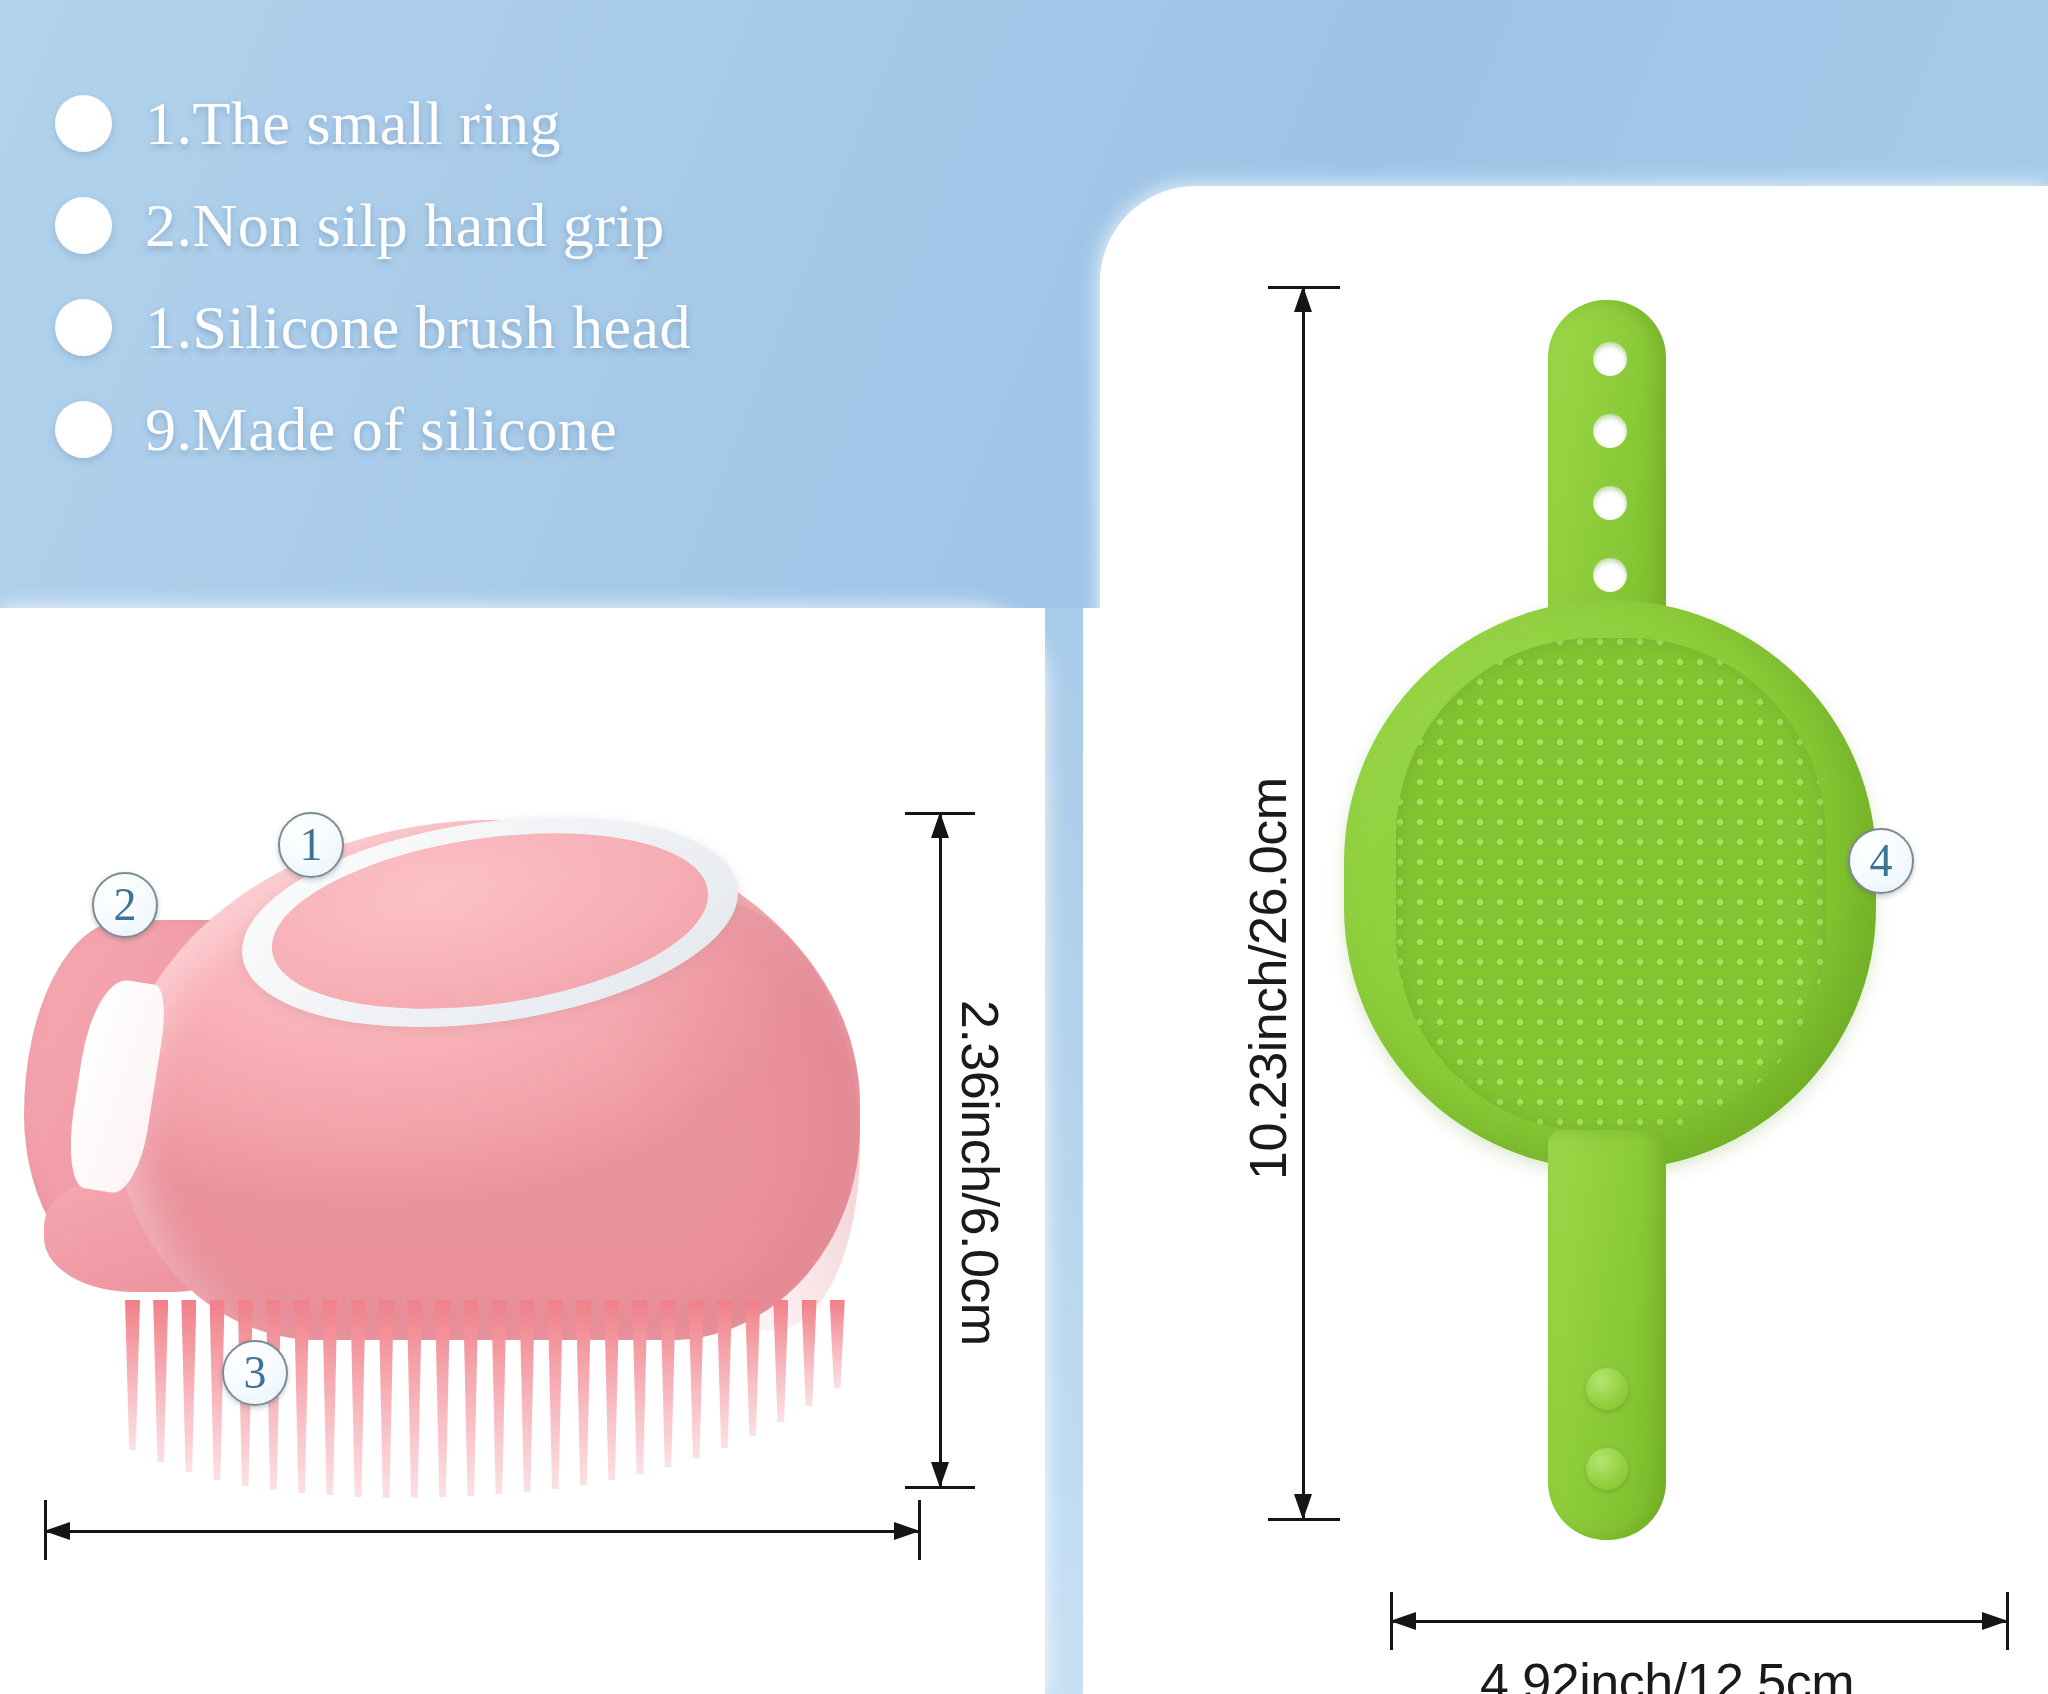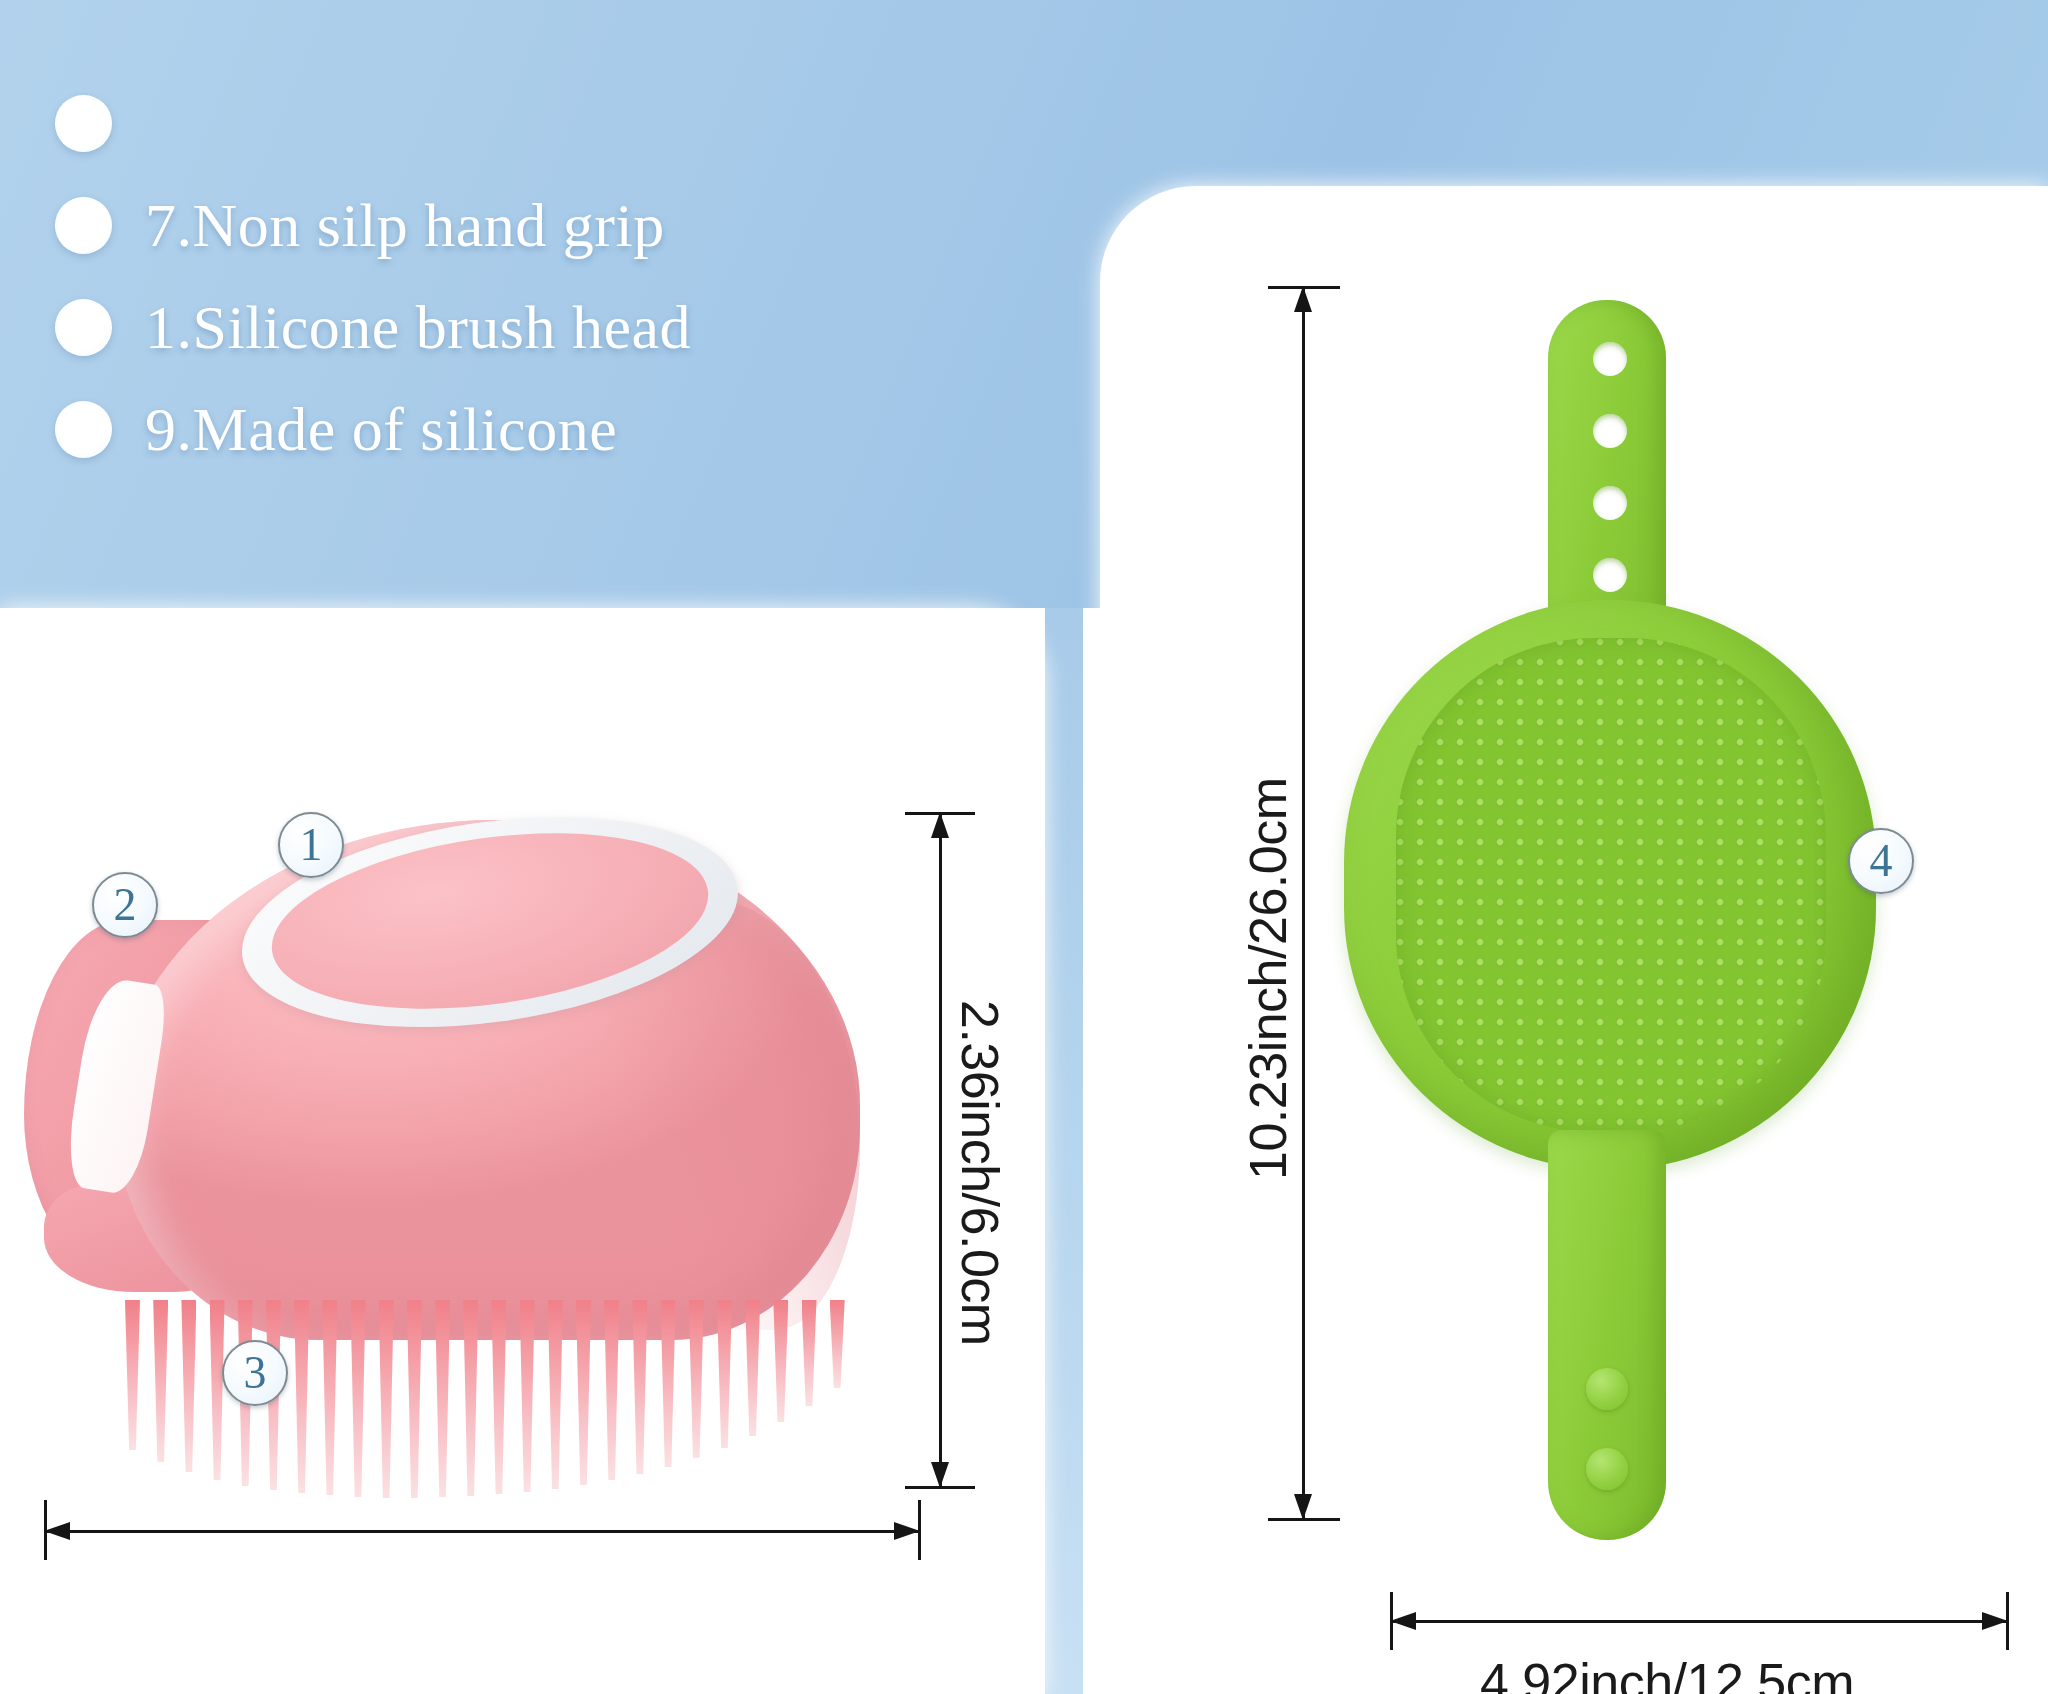--- a/index.html
+++ b/index.html
@@ -207,25 +207,26 @@
 </head>
 <body>
 
 <div id="stage">
 
   <div class="header-band">
     <div class="feature-list">
 
       <div class="feature-row">
         <span class="bullet"></span>
+        <span class="feature-text">1.The small ring</span>
       </div>
 
       <div class="feature-row">
         <span class="bullet"></span>
-        <span class="feature-text">7.Non silp hand grip</span>
+        <span class="feature-text">2.Non silp hand grip</span>
       </div>
 
       <div class="feature-row">
         <span class="bullet"></span>
         <span class="feature-text">1.Silicone brush head</span>
       </div>
 
       <div class="feature-row">
         <span class="bullet"></span>
         <span class="feature-text">9.Made of silicone</span>

